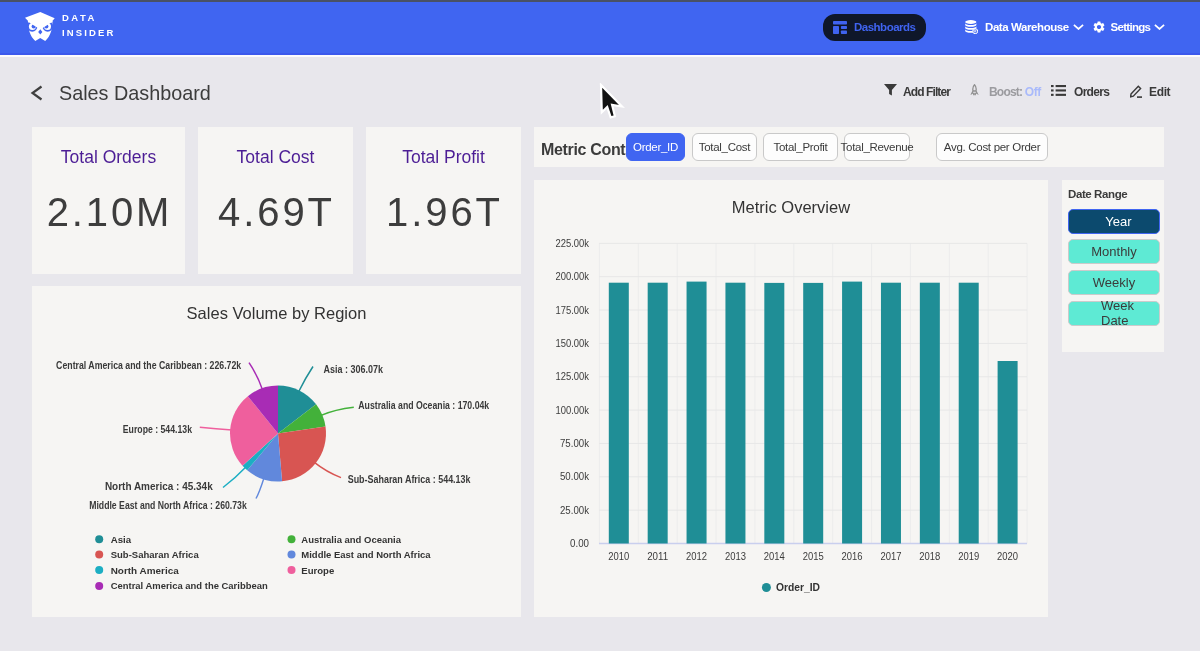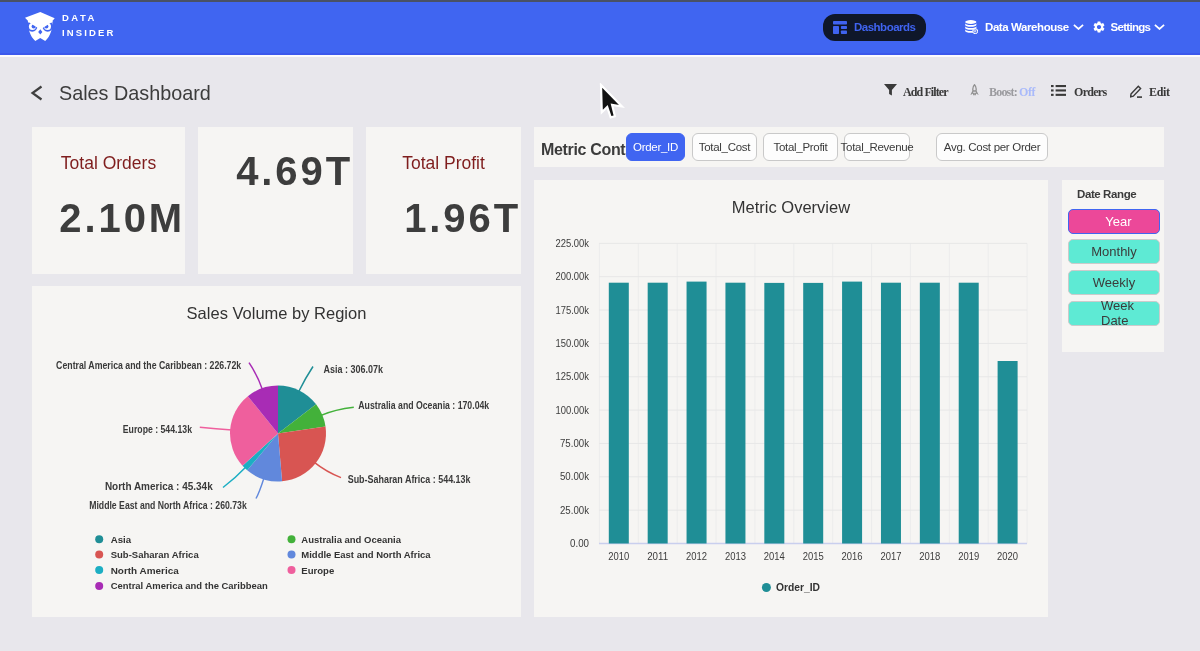--- a/index.html
+++ b/index.html
@@ -9,35 +9,35 @@
   .card { position:absolute; background:#f6f5f3; }
   
   #topline { left:0; top:0; width:1200px; height:2px; background:#495166; }
   #navbar { left:0; top:2px; width:1200px; height:53px; background:#4065f1; }
   #navwhite { left:0; top:55px; width:1200px; height:2px; background:#fcfbfd; }
   #logotext { left:62px; top:10.2px; color:#fff; font-size:9.5px; font-weight:bold; letter-spacing:2.5px; line-height:15.2px; }
   #btn-dash { left:823px; top:13.5px; width:103px; height:27px; background:#0f172a; border-radius:12px; display:flex; align-items:center; color:#3f63f0; font-size:11.5px; font-weight:bold; letter-spacing:-0.5px; }
   .navitem { color:#fff; font-size:11.5px; font-weight:bold; display:flex; align-items:center; top:13.5px; height:27px; }
   
   #pagetitle { left:59px; top:81.5px; font-size:19.8px; color:#3c3c3c; }
-  .hbtn { position:absolute; top:85px; font-size:12px; font-weight:bold; color:#3a3a3a;font-family:Liberation Serif, serif; }
+  .hbtn { position:absolute; top:85px; font-size:12px; font-weight:bold; color:#3a3a3a; }
   
   .kpi { top:127px; height:147px; text-align:center; }
-  .kpi .lbl { margin-top:26px; font-size:17.5px; color:#7f1d1d; }
-  .kpi .val { margin-top:22px; font-size:40px; font-weight:bold; color:#3d3d3d; letter-spacing:2.9px; margin-left:2px;text-align:right; }
+  .kpi .lbl { margin-top:20px; font-size:17.5px; color:#4c1d95; }
+  .kpi .val { margin-top:22px; font-size:40px; font-weight:normal; color:#3d3d3d; letter-spacing:2.9px; margin-left:2px; }
   
   #metricbar { left:534px; top:127px; width:630px; height:40px; background:#f6f5f3; }
   #metricbar .mlabel { position:absolute; left:7px; top:13.5px; font-size:16px; font-weight:bold; letter-spacing:-0.33px; color:#3b3b3b; }
   .mbtn { position:absolute; top:6px; height:28px; border:1px solid #c9c9c9; border-radius:6px; background:#fdfdfd; color:#3b3b3b; font-size:11.5px; letter-spacing:-0.3px; display:flex; align-items:center; justify-content:center; white-space:nowrap; }
   .mbtn.sel { background:#4065f1; border-color:#4065f1; color:#fff; }
   
   #daterange { left:1062px; top:180px; width:102px; height:172px; }
-  #daterange .dlabel { position:absolute; left:15px; top:7.5px; font-size:11.5px; font-weight:bold; letter-spacing:-0.4px; color:#3b3b3b; }
+  #daterange .dlabel { position:absolute; left:6px; top:7.5px; font-size:11.5px; font-weight:bold; letter-spacing:-0.4px; color:#3b3b3b; }
   .dbtn { position:absolute; left:6px; width:92px; height:25px; border:1px solid #cbcbcb; border-radius:5px; background:#5eead4; color:#3b3b3b; font-size:13px; display:flex; align-items:center; justify-content:center; }
-  .dbtn.sel { background:#ec4899; border-color:#4065f1; color:#fff;padding-left:9px; }
+  .dbtn.sel { background:#0c4a6e; border-color:#4065f1; color:#fff;padding-left:9px; }
 </style>
 </head>
 <body>
 <div class="abs" id="topline"></div>
 <div class="abs" id="navbar"></div>
 <div class="abs" style="left:0; top:53px; width:1200px; height:2px; background:#3c59ec;"></div>
 <div class="abs" id="navwhite"></div>
 
 <svg class="abs" style="left:25px; top:12px;" width="30" height="29" viewBox="0 0 30 29">
   <path d="M15.3 0 L29.7 6.2 L27.4 9.0 C27.6 16.5 25.6 24.3 20.2 28.9 L15.25 25.9 L10.3 28.9 C4.9 24.3 2.9 16.5 3.1 9.0 L0 5.7 Z" fill="#fff"></path>
@@ -113,20 +113,21 @@
     <path d="M1 9 L8.3 1.3 L10.6 3.5 L3.3 11.2 L0.6 11.8 Z" fill="none" stroke="#3a3a3a" stroke-width="1.4"></path>
     <rect x="7" y="11.3" width="5" height="1.6" fill="#3a3a3a"></rect>
   </svg>
 <div class="hbtn" style="left:1149px; letter-spacing:-0.35px;">Edit</div>
 
 <div class="card kpi" style="left:32px; width:153px;">
     <div class="lbl">Total Orders</div>
     <div class="val">2.10M</div>
   </div>
 <div class="card kpi" style="left:198px; width:155px;">
+    <div class="lbl">Total Cost</div>
     <div class="val">4.69T</div>
   </div>
 <div class="card kpi" style="left:366px; width:155px;">
     <div class="lbl">Total Profit</div>
     <div class="val">1.96T</div>
   </div>
 
 <div class="abs" id="metricbar">
   <span class="mlabel">Metric Control</span>
   <div class="mbtn sel" style="left:92px; width:59px;">Order_ID</div>

